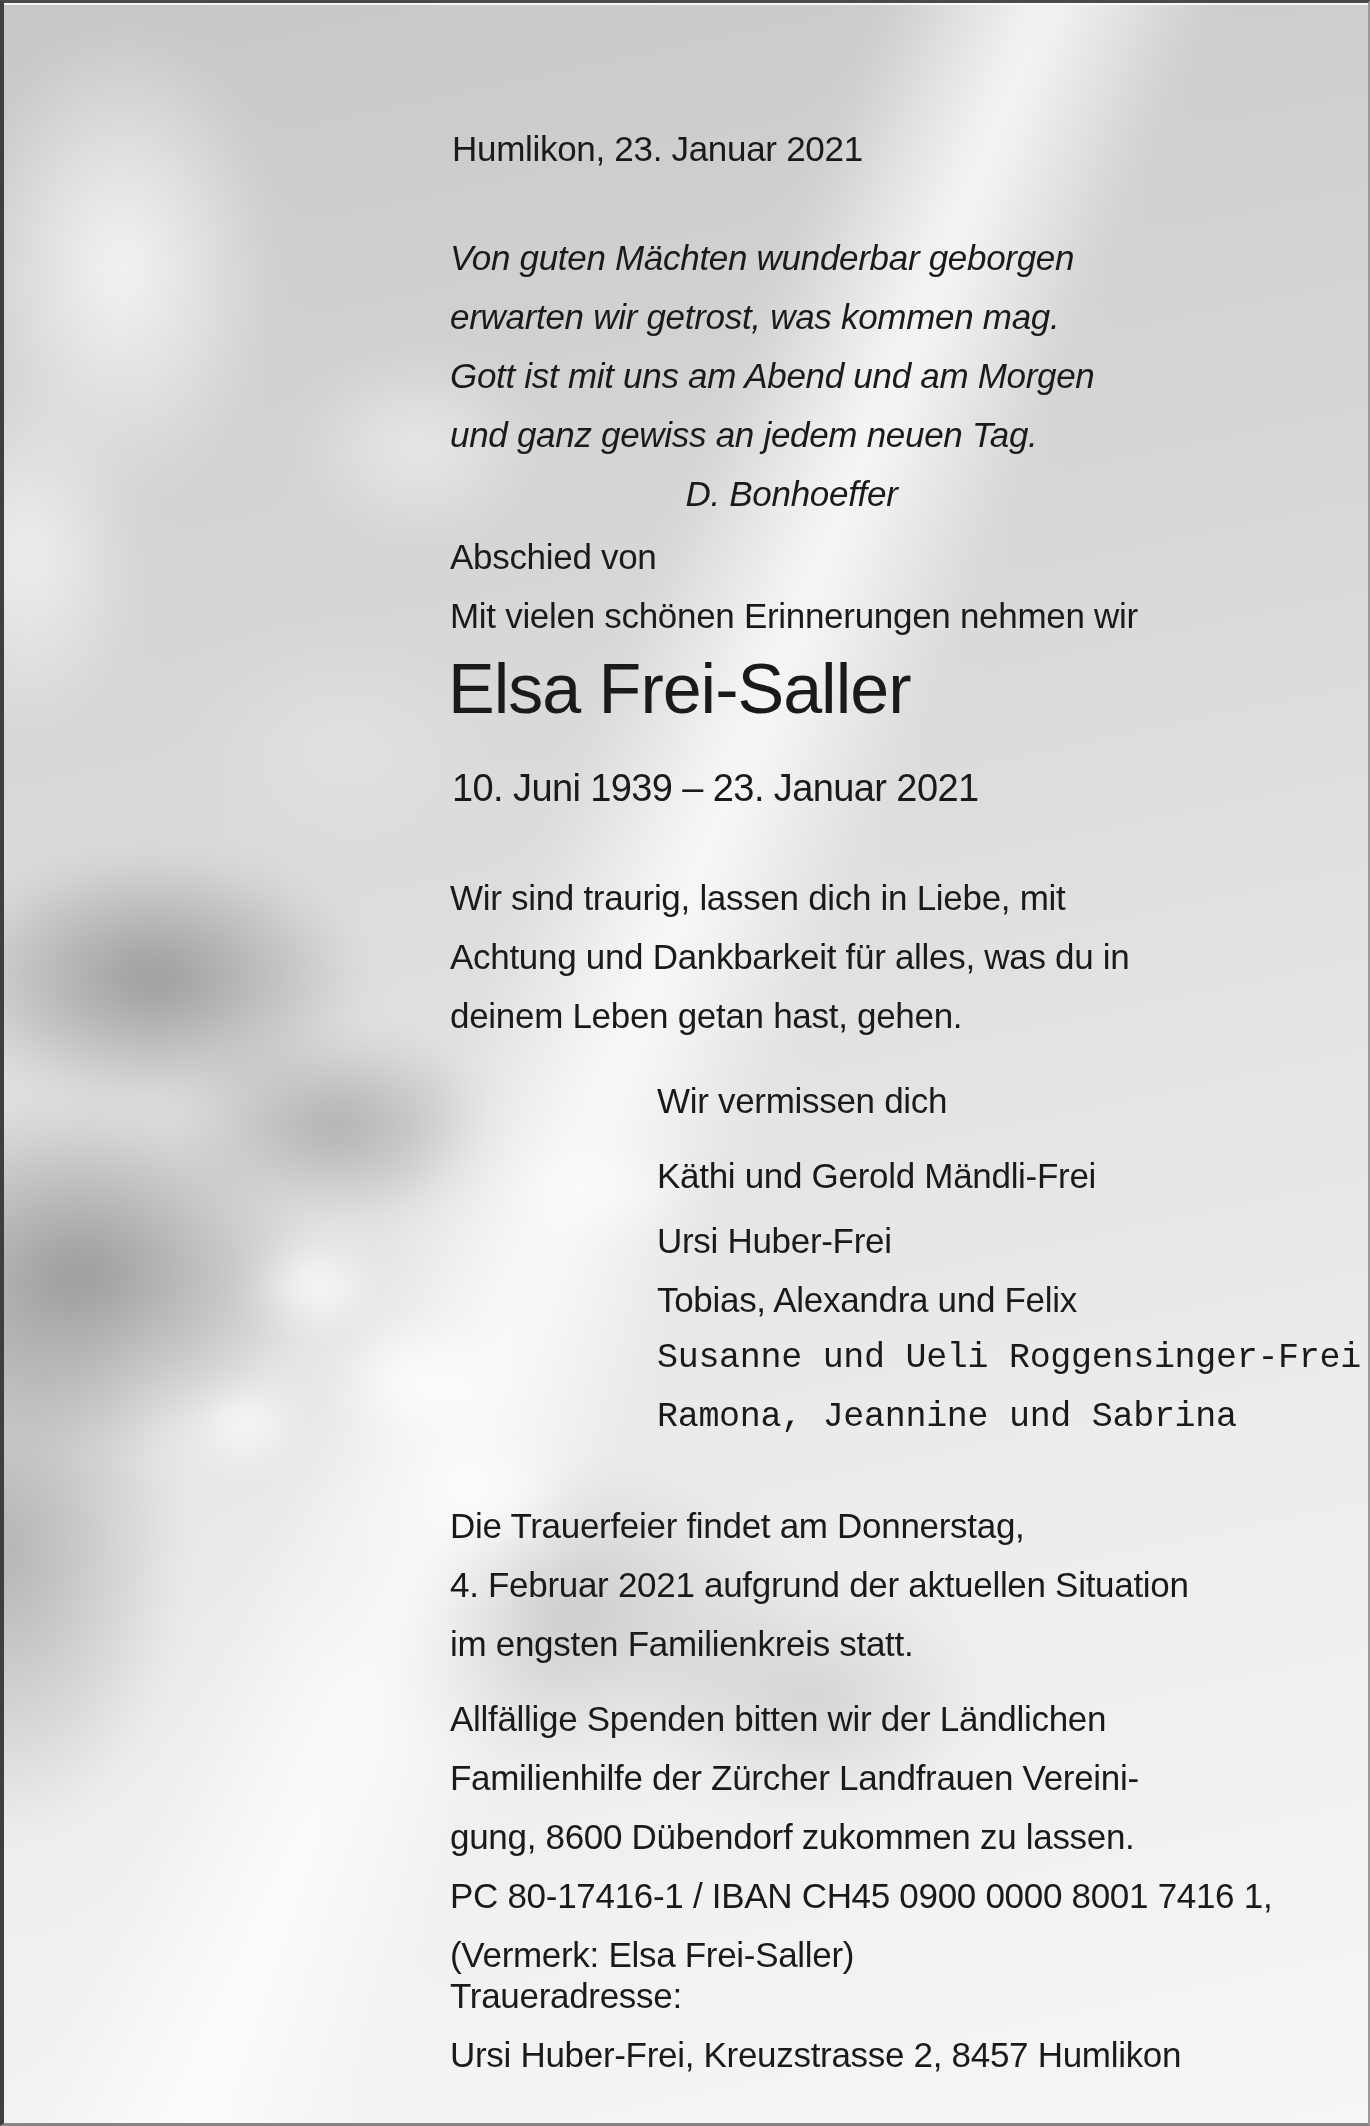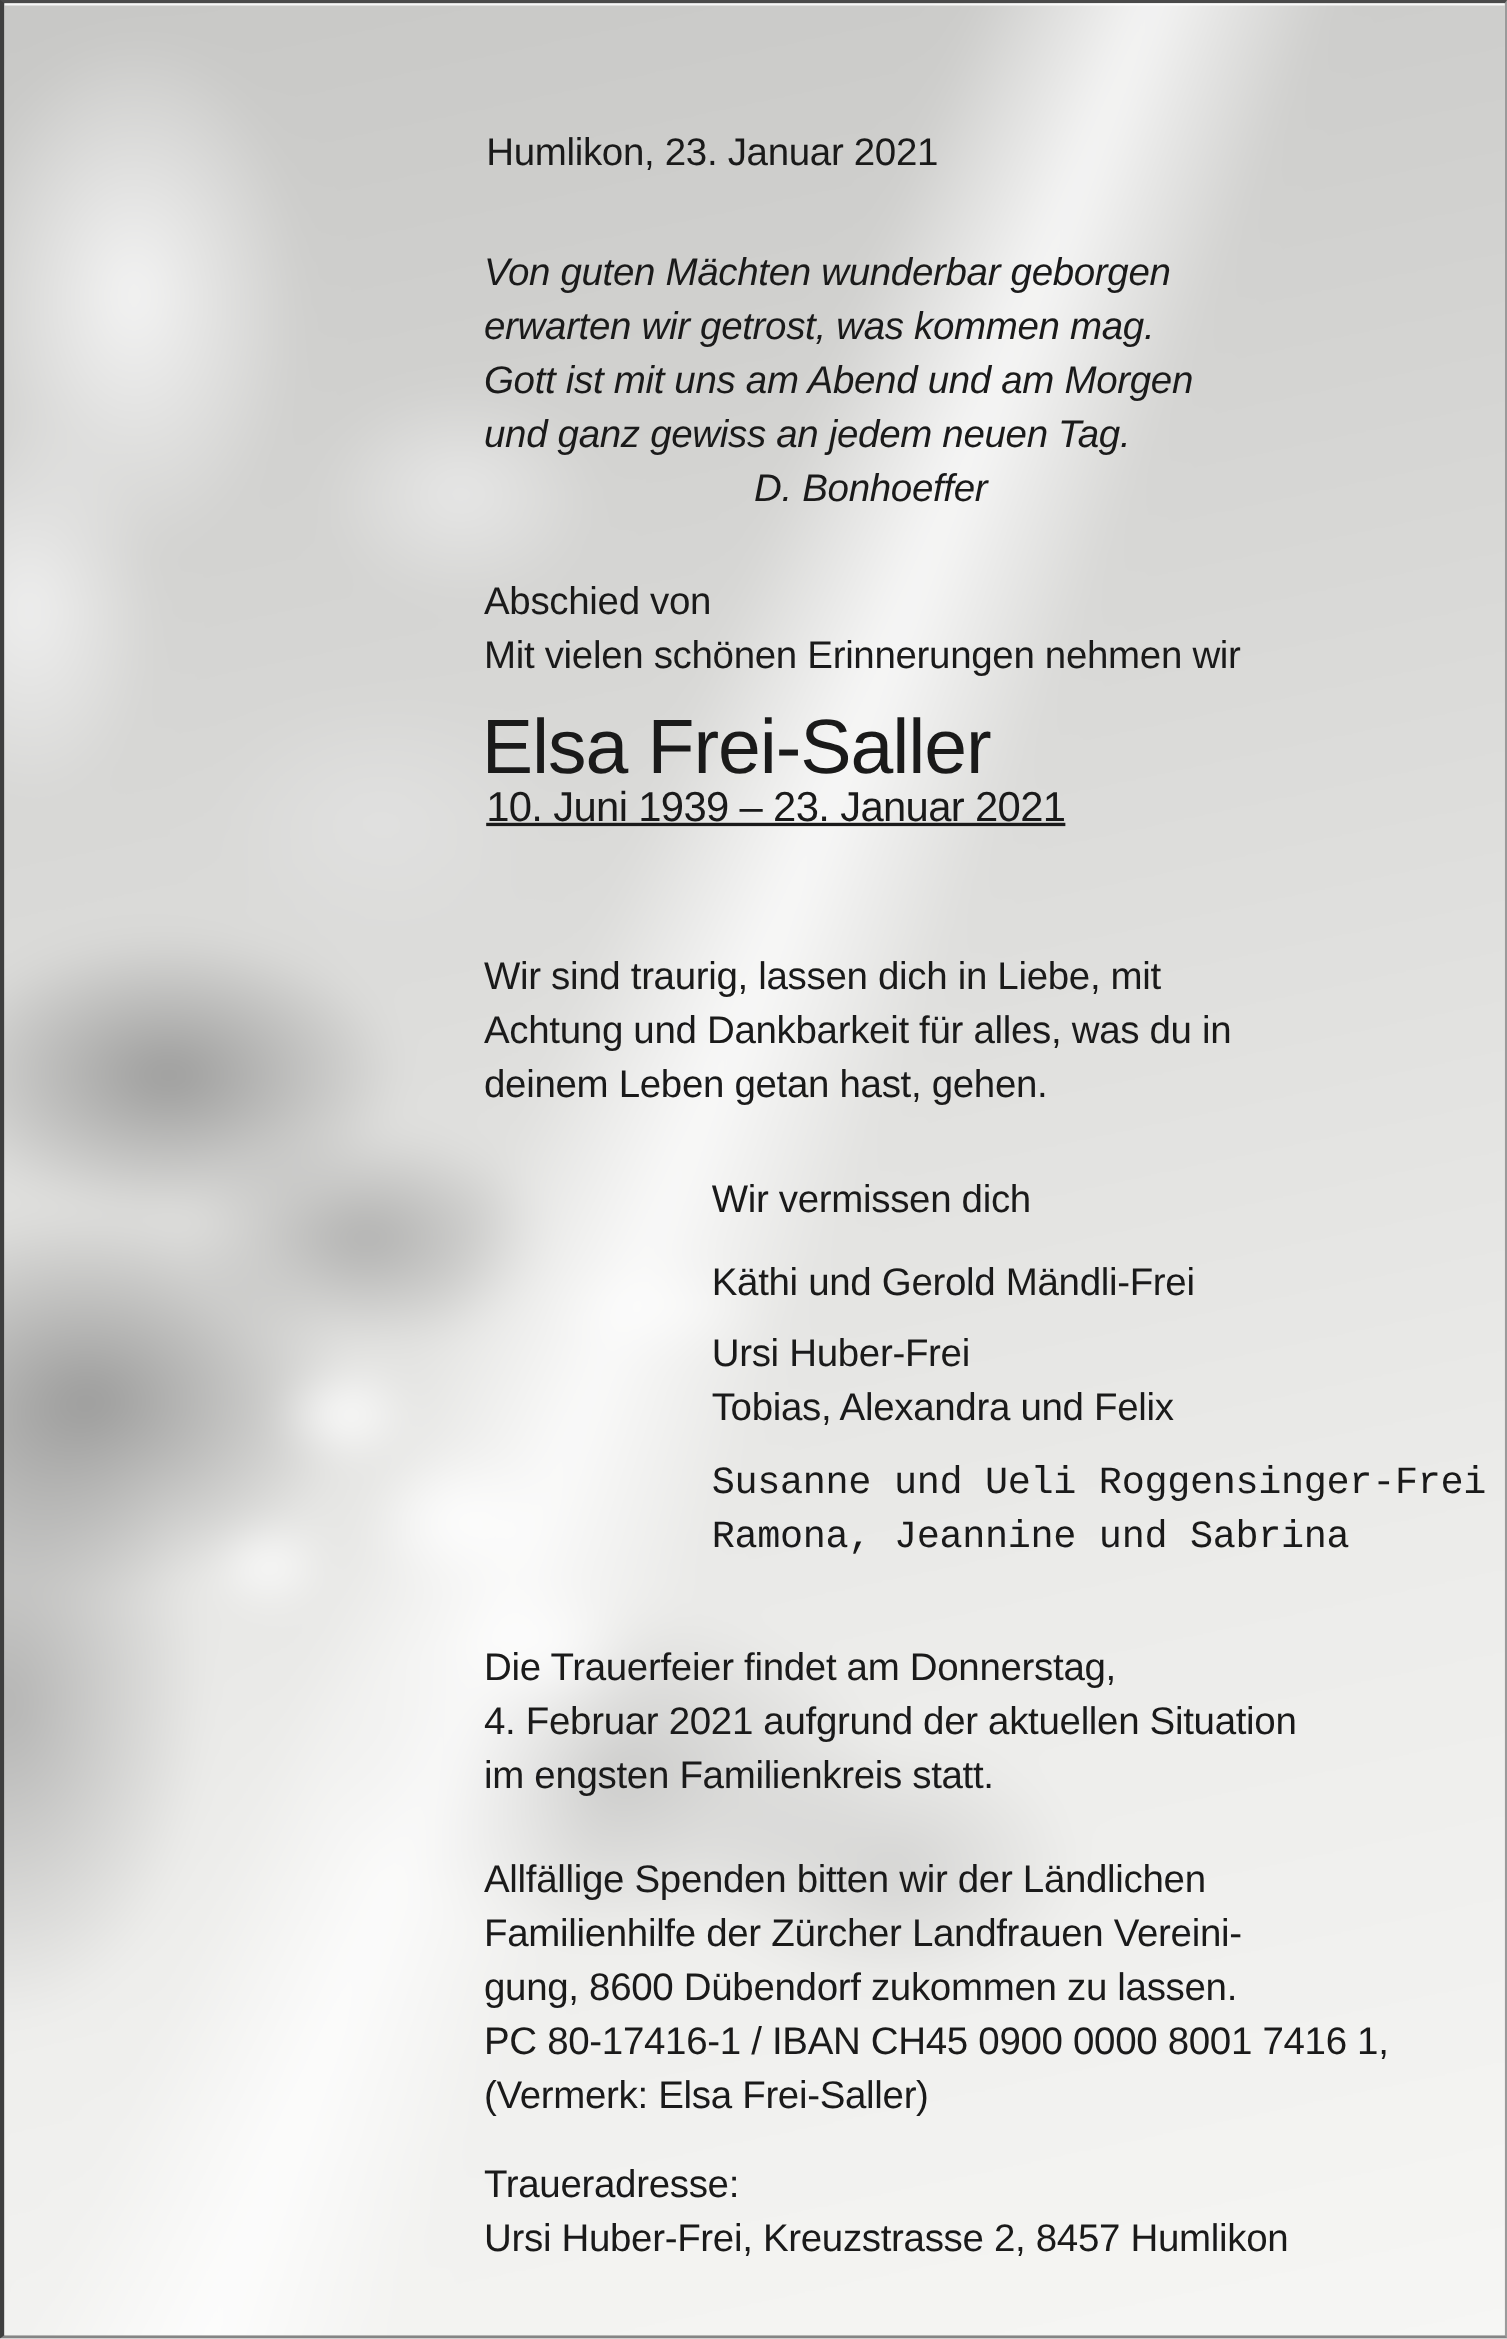--- a/index.html
+++ b/index.html
@@ -42,21 +42,21 @@
       radial-gradient(320px 190px at 560px 1580px, rgba(140,140,140,.35), rgba(140,140,140,0) 75%),
       radial-gradient(220px 150px at 800px 1660px, rgba(150,150,150,.30), rgba(150,150,150,0) 75%),
       radial-gradient(210px 320px at 150px 310px,  rgba(248,248,248,.90), rgba(248,248,248,0) 70%),
       radial-gradient(160px 240px at 60px 580px,   rgba(244,244,244,.85), rgba(244,244,244,0) 70%),
       radial-gradient(170px 130px at 430px 480px,  rgba(240,240,240,.70), rgba(240,240,240,0) 72%),
       radial-gradient(200px 150px at 360px 760px,  rgba(230,230,230,.60), rgba(230,230,230,0) 72%),
       linear-gradient(168deg, #c6c6c4 0%, #d2d2d0 22%, #dfdfdd 45%, #ececea 68%, #f7f7f5 100%);
   }
 
   .content { position:absolute; inset:0; z-index:1; color:#1a1a1a; }
-  .content p { margin:6px; }
+  .content p { margin:16px; }
 
   .block {
     position:absolute;
     font-size:35px;
     line-height:43px;
     letter-spacing:-0.3px;
     white-space:nowrap;
   }
 
   .poem { font-style:italic; width:715px; }
@@ -90,21 +90,21 @@
       <p class="attribution">D. Bonhoeffer</p>
     </div>
 
     <div class="block" style="left:430px; top:516px;">
       <p>Abschied von</p>
       <p>Mit vielen schönen Erinnerungen nehmen wir</p>
     </div>
 
     <p class="block deceased-name" style="left:428px; top:635px;">Elsa Frei-Saller</p>
 
-    <p class="block life-dates" style="left:432px; top:704px;text-decoration:underline;">10. Juni 1939 – 23. Januar 2021</p>
+    <p class="block life-dates" style="left:432px; top:748px;">10. Juni 1939 – 23. Januar 2021</p>
 
     <div class="block" style="left:430px; top:857px;">
       <p>Wir sind traurig, lassen dich in Liebe, mit</p>
       <p>Achtung und Dankbarkeit für alles, was du in</p>
       <p>deinem Leben getan hast, gehen.</p>
     </div>
 
     <p class="block" style="left:637px; top:1060px;">Wir vermissen dich</p>
 
     <div class="block" style="left:637px; top:1135px;">

